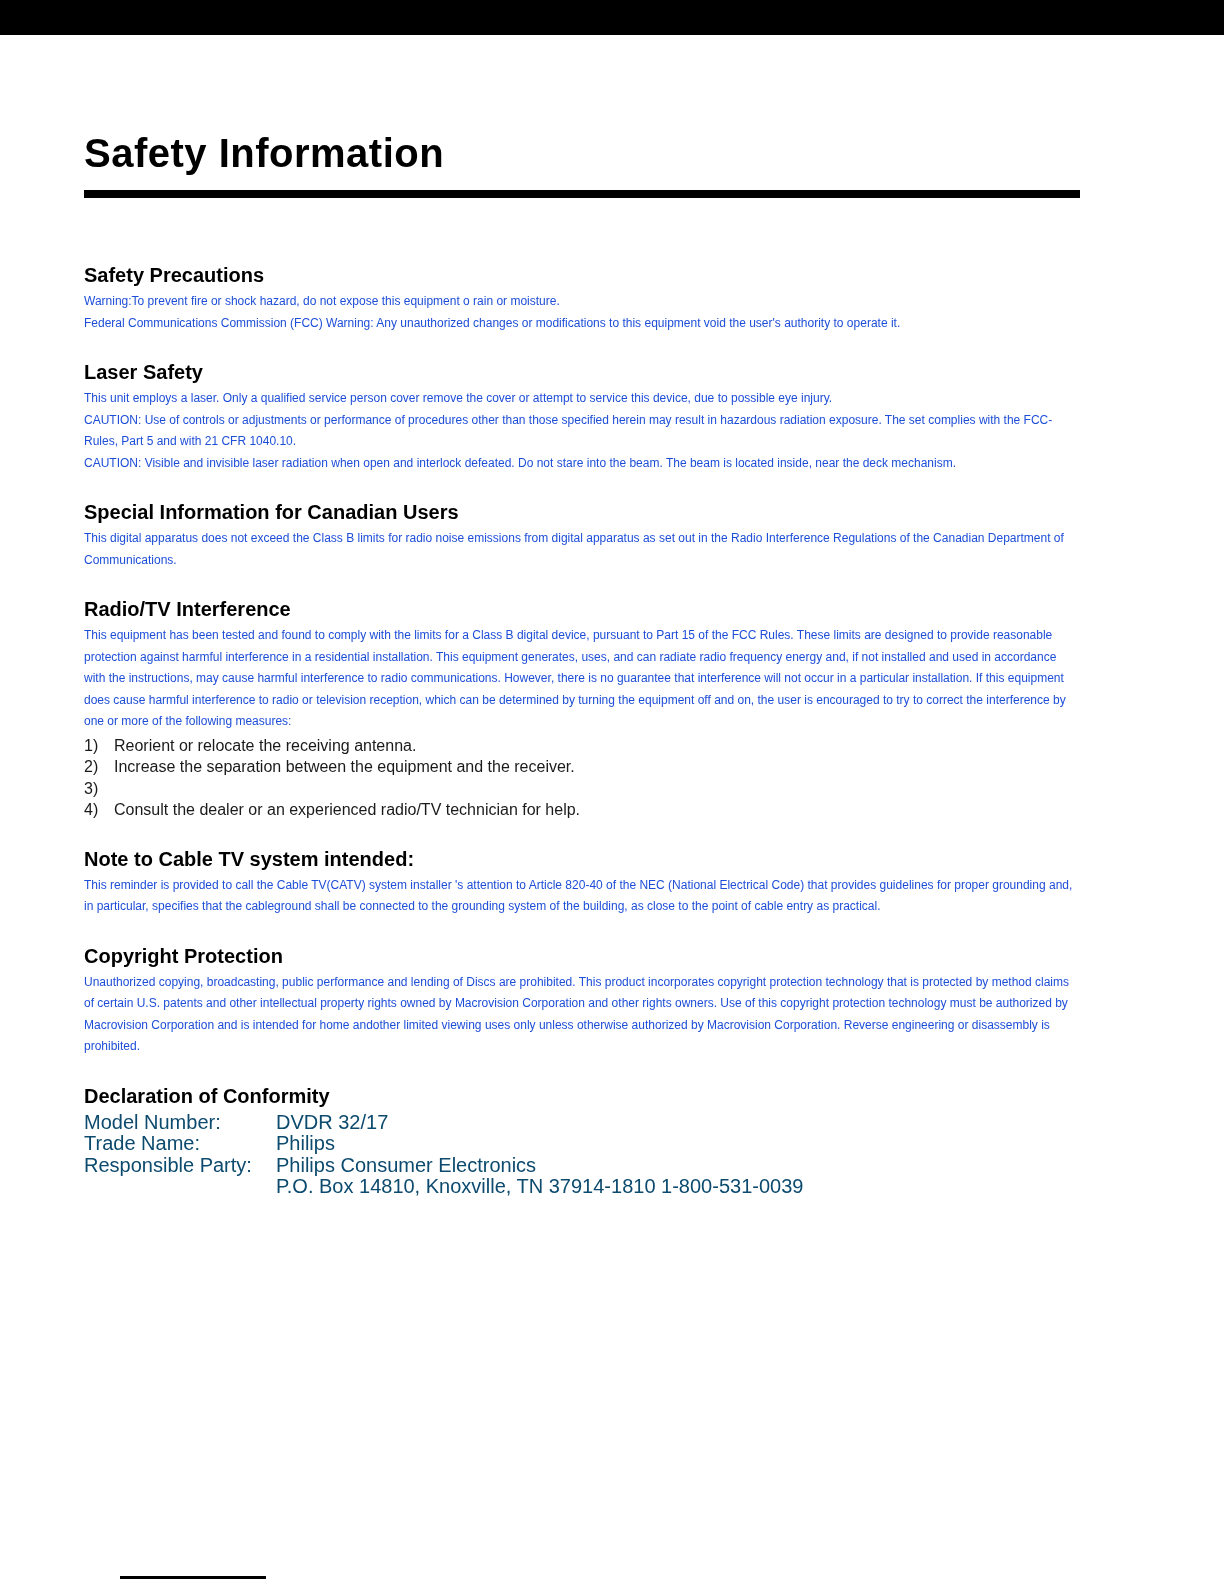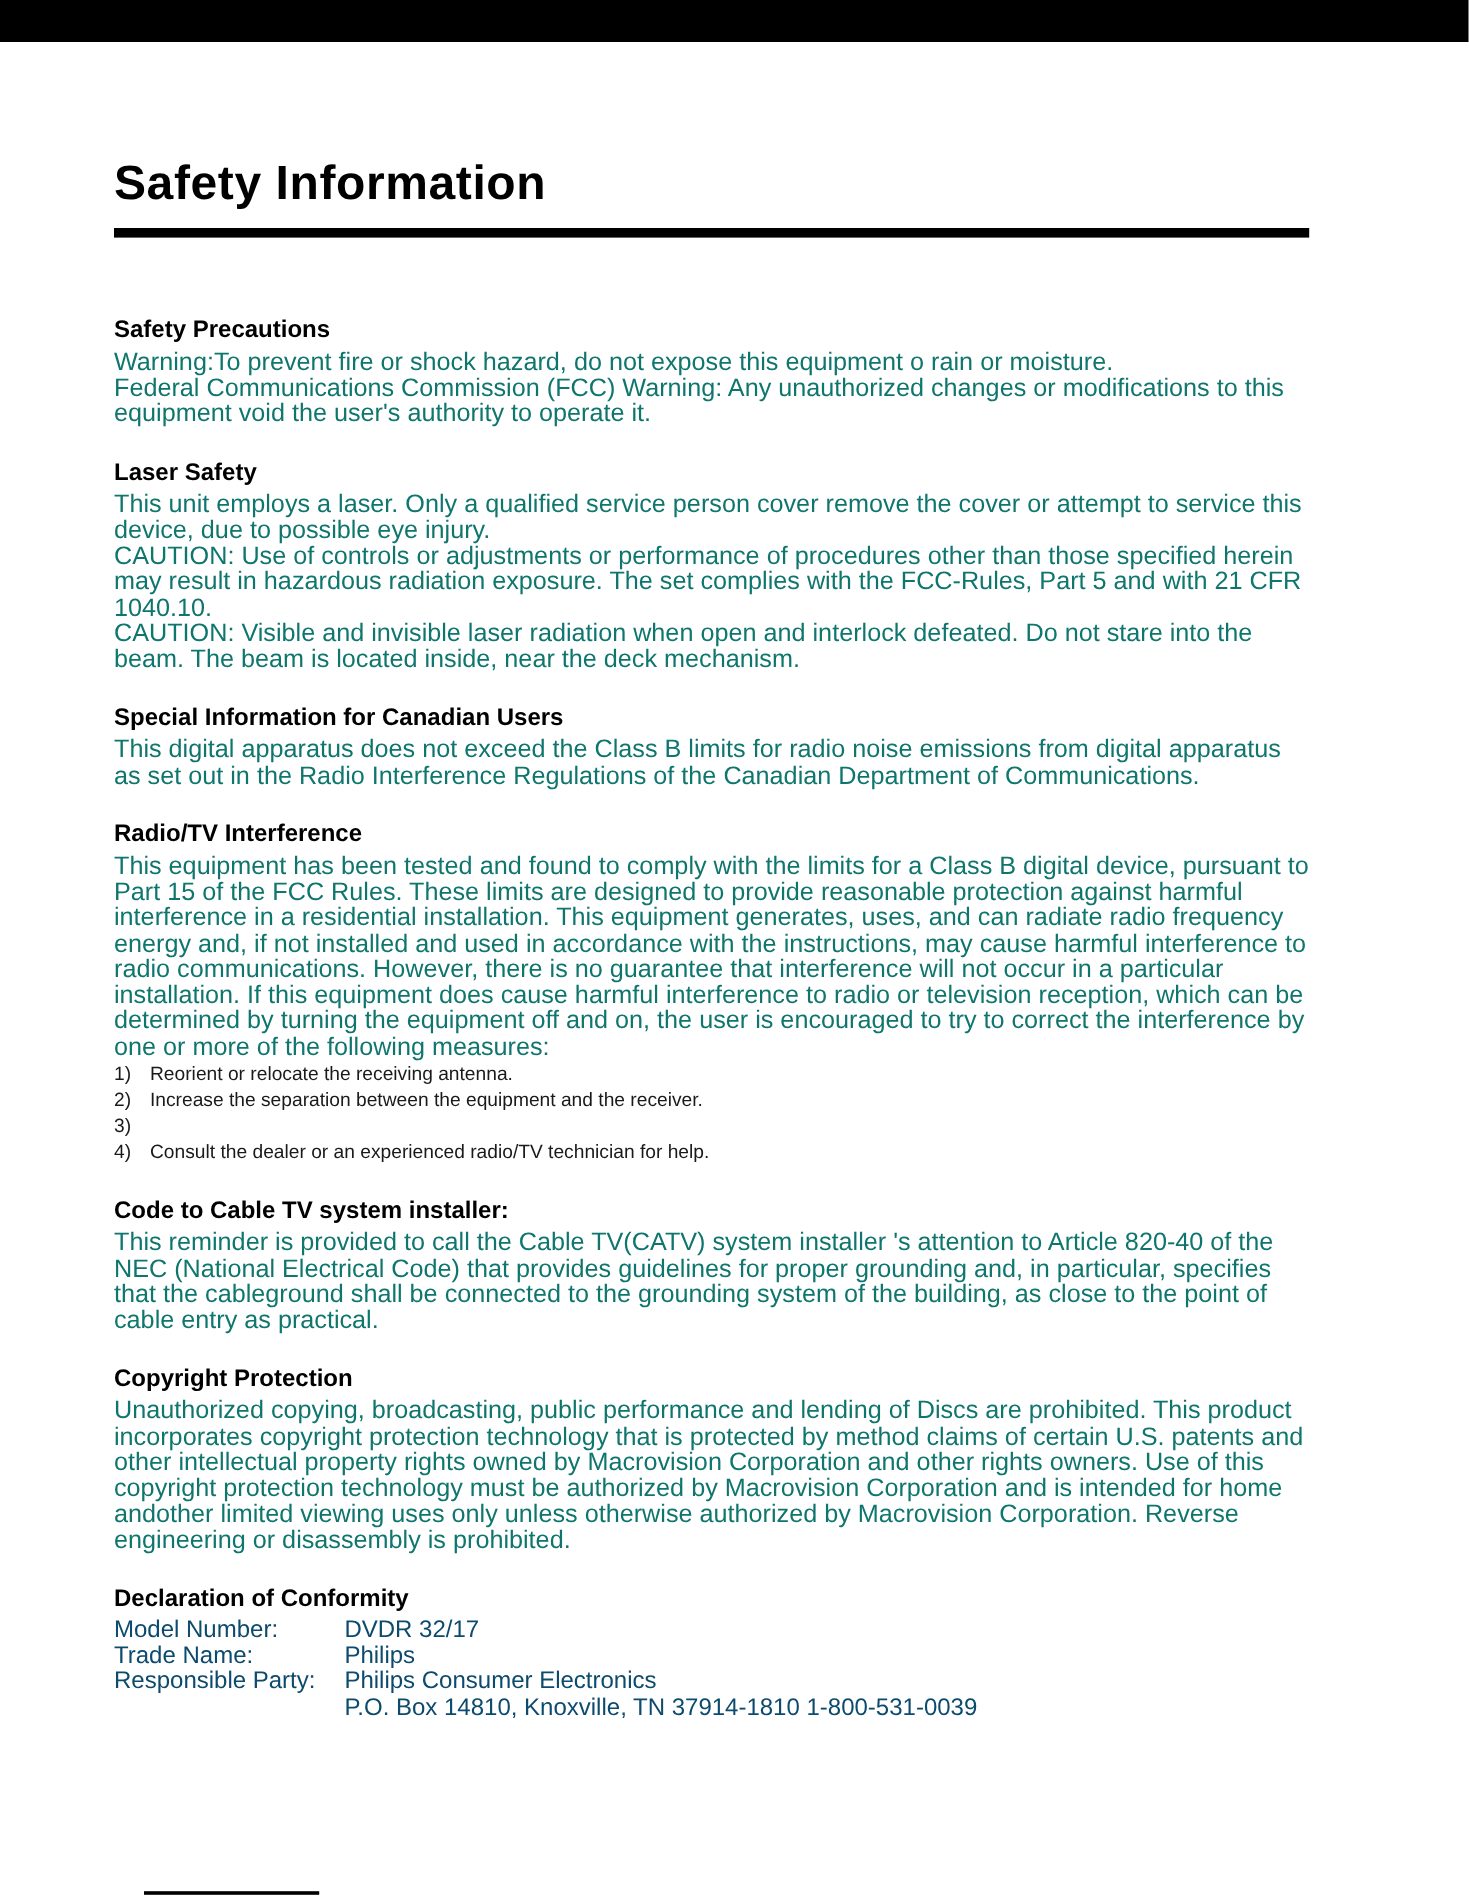--- a/index.html
+++ b/index.html
@@ -17,21 +17,21 @@
   }
   .top-bar {
     position: absolute;
     top: 0; left: 0; right: 0;
     height: 35px;
     background: #000000;
   }
   .content {
     position: absolute;
     top: 35px;
-    left: 95px;
+    left: 84px;
     width: 996px;
   }
   .doc-title {
     margin-top: 96px;
     font-size: 40px;
     font-weight: bold;
     letter-spacing: 0.5px;
     color: #000000;
   }
   .title-rule {
@@ -45,23 +45,23 @@
   .doc-section {
     margin-bottom: 27px;
   }
   .section-heading {
     font-size: 20px;
     font-weight: bold;
     color: #000000;
     margin-bottom: 4px;
   }
   .section-paragraph {
-    font-size: 21px;
+    font-size: 12px;
     line-height: 21.5px;
-    color: #0f766e;
+    color: #1d4ed8;
   }
   .numbered-list {
     margin-top: 2px;
   }
   .list-item {
     display: flex;
     font-size: 16px;
     line-height: 21.5px;
     color: #1a1a1a;
   }
@@ -129,21 +129,21 @@
             <div class="list-item">
               <span class="list-marker">3)</span>
             </div>
             <div class="list-item">
               <span class="list-marker">4)</span>
               <span class="list-text">Consult the dealer or an experienced radio/TV technician for help.</span>
             </div>
           </div>
         </section>
         <section class="doc-section">
-          <h3 class="section-heading">Code to Cable TV system installer:</h3>
+          <h3 class="section-heading">Note to Cable TV system intended:</h3>
           <p class="section-paragraph">This reminder is provided to call the Cable TV(CATV) system installer 's attention to Article 820-40 of the NEC (National Electrical Code) that provides guidelines for proper grounding and, in particular, specifies that the cableground shall be connected to the grounding system of the building, as close to the point of cable entry as practical.</p>
         </section>
         <section class="doc-section">
           <h3 class="section-heading">Copyright Protection</h3>
           <p class="section-paragraph">Unauthorized copying, broadcasting, public performance and lending of Discs are prohibited. This product incorporates copyright protection technology that is protected by method claims of certain U.S. patents and other intellectual property rights owned by Macrovision Corporation and other rights owners. Use of this copyright protection technology must be authorized by Macrovision Corporation and is intended for home andother limited viewing uses only unless otherwise authorized by Macrovision Corporation. Reverse engineering or disassembly is prohibited.</p>
         </section>
         <section class="doc-section">
           <h3 class="section-heading">Declaration of Conformity</h3>
           <div class="field-row">
             <span class="field-label">Model Number:</span>

